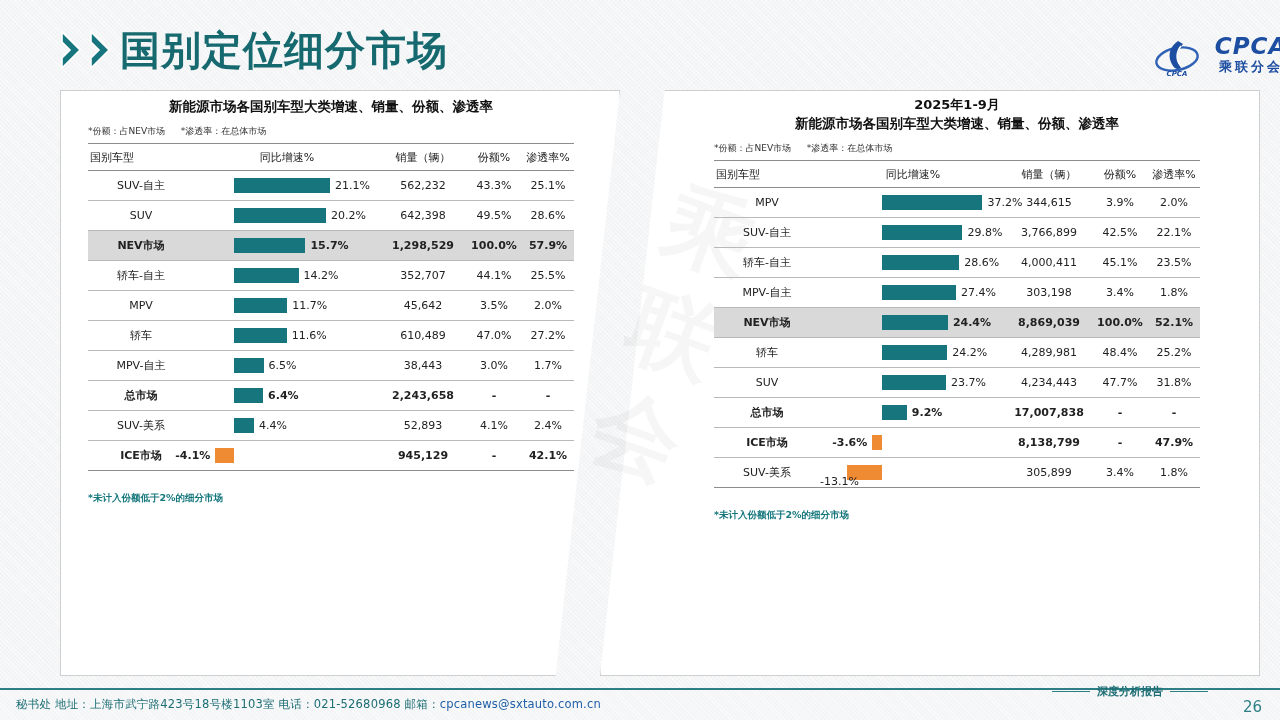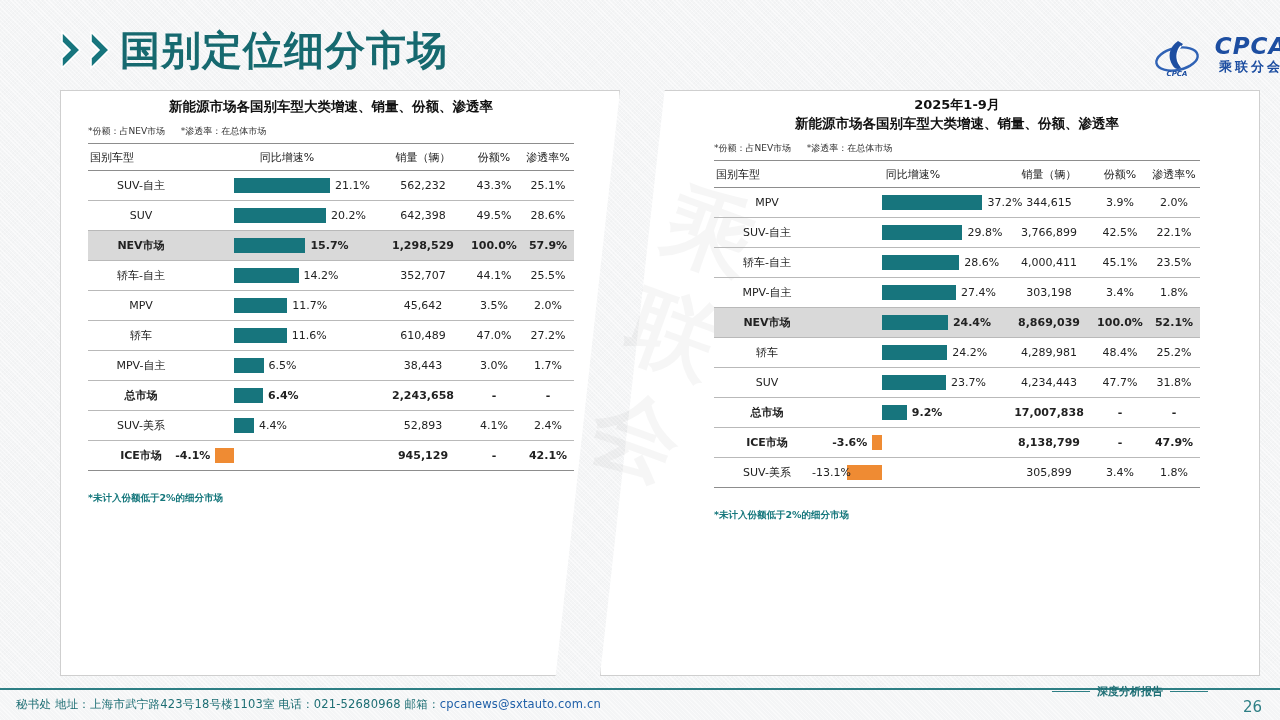--- a/index.html
+++ b/index.html
@@ -473,21 +473,21 @@
           </td>
           <td class="c-vol">8,138,799</td>
           <td class="c-share">-</td>
           <td class="c-pen">47.9%</td>
         </tr>
         <tr>
           <td class="c-name">SUV-美系</td>
           <td class="c-bar">
             <div class="barwrap">
               <div class="bar neg" style="left: 26.63px; width: 35.37px;"></div>
-              <div class="blabel" style="right: 155px;">-13.1%</div>
+              <div class="blabel" style="right: 147px; margin-top: 9px;">-13.1%</div>
             </div>
           </td>
           <td class="c-vol">305,899</td>
           <td class="c-share">3.4%</td>
           <td class="c-pen">1.8%</td>
         </tr>
       </tbody>
   </table>
   <div class="t-foot">*未计入份额低于2%的细分市场</div>
 </div>

